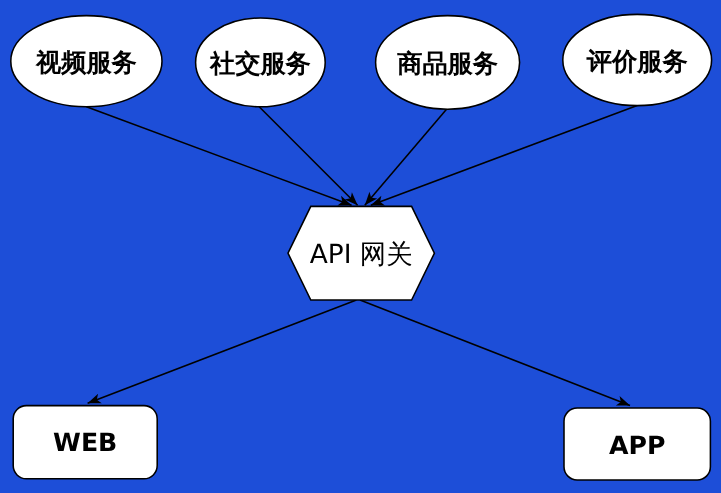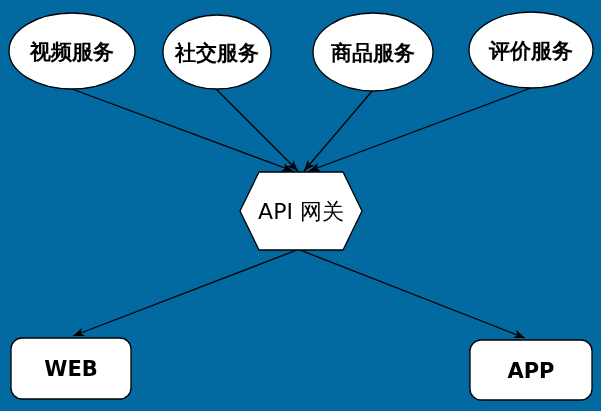--- a/index.html
+++ b/index.html
@@ -4,21 +4,21 @@
 <style>
   html, body {
     margin: 0;
     padding: 0;
     background: #ffffff;
   }
   .canvas {
     position: relative;
     width: 601px;
     height: 411px;
-    background: #0369a1;
+    background: #1d4ed8;
     overflow: hidden;
     font-family: "DejaVu Sans", "Liberation Sans", sans-serif;
   }
   svg { display: block; }
   .shape {
     fill: #ffffff;
     stroke: #000000;
     stroke-width: 1.3;
   }
   .edge {

